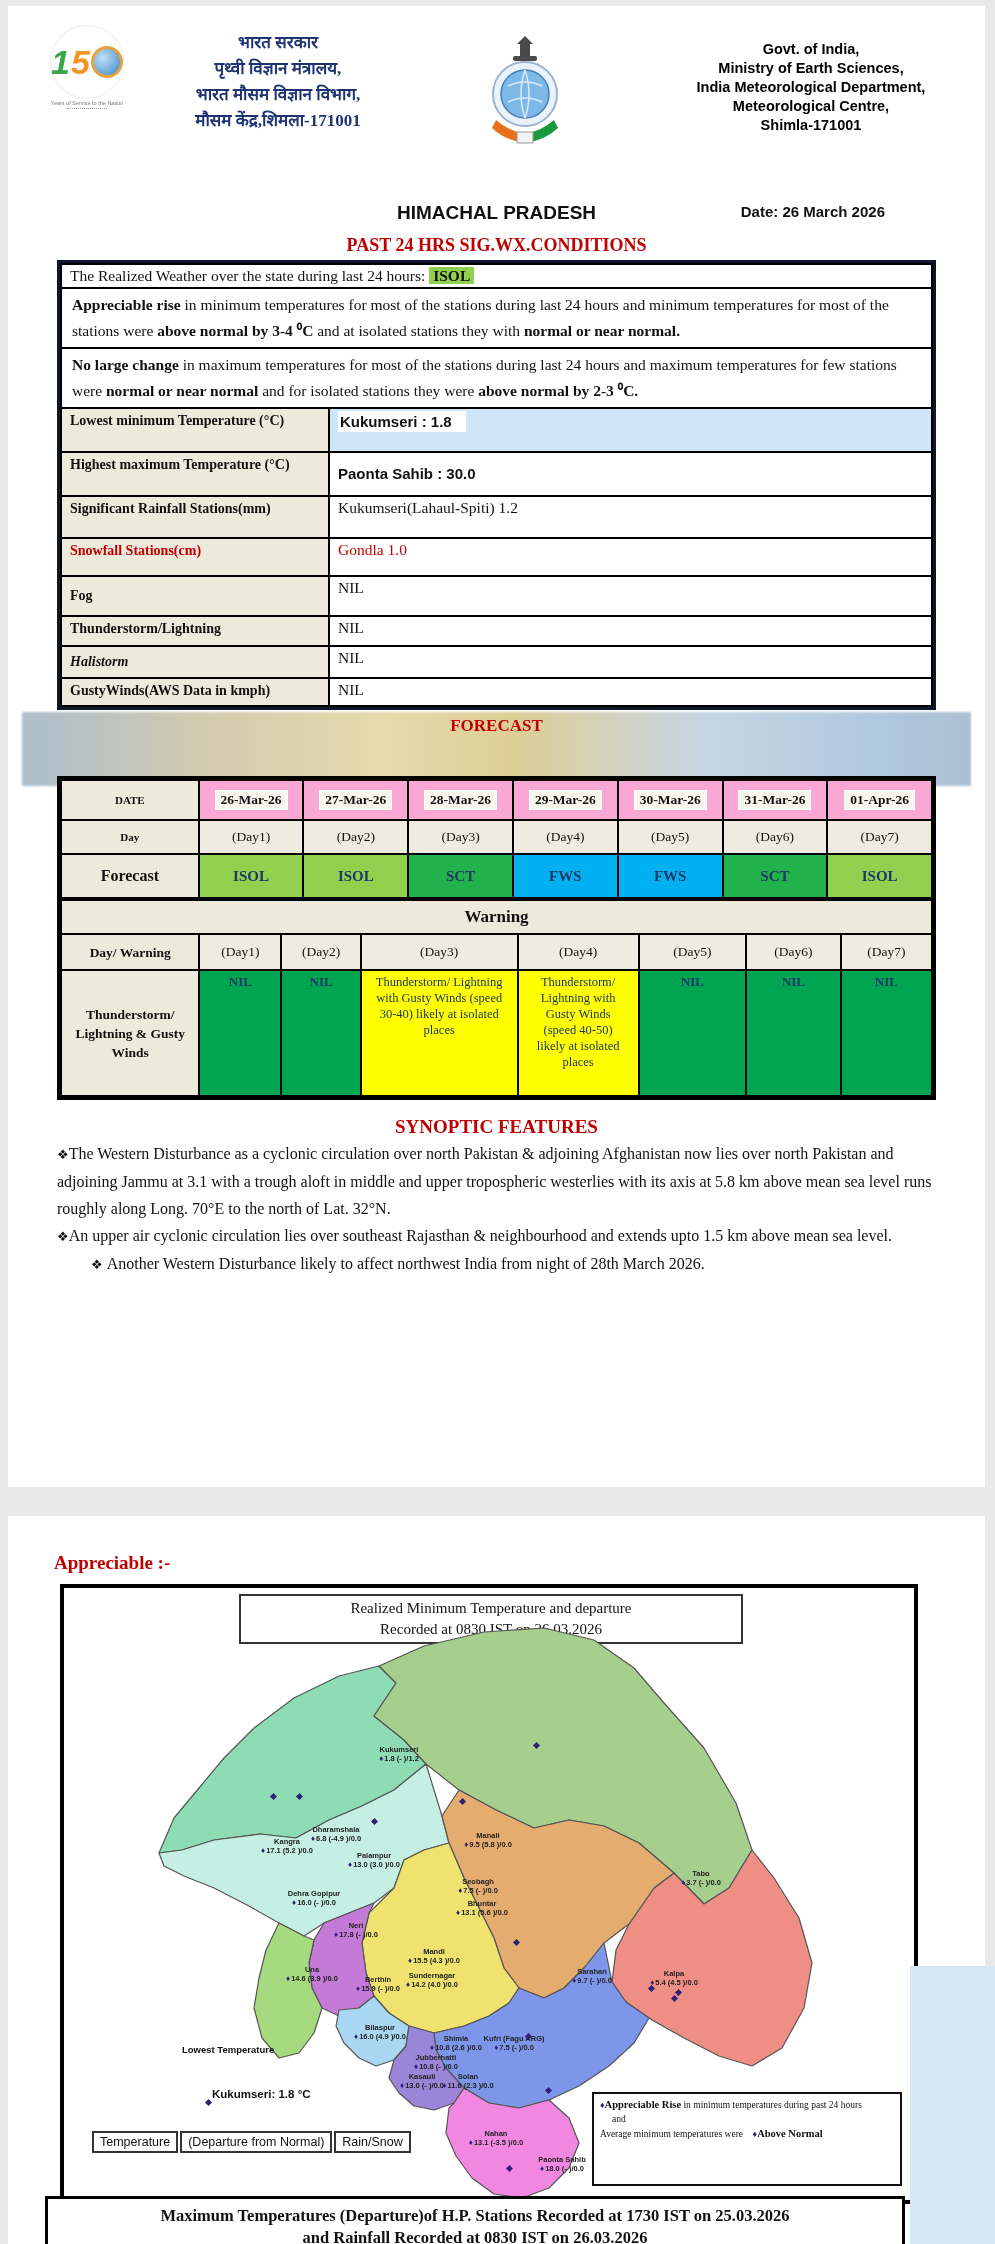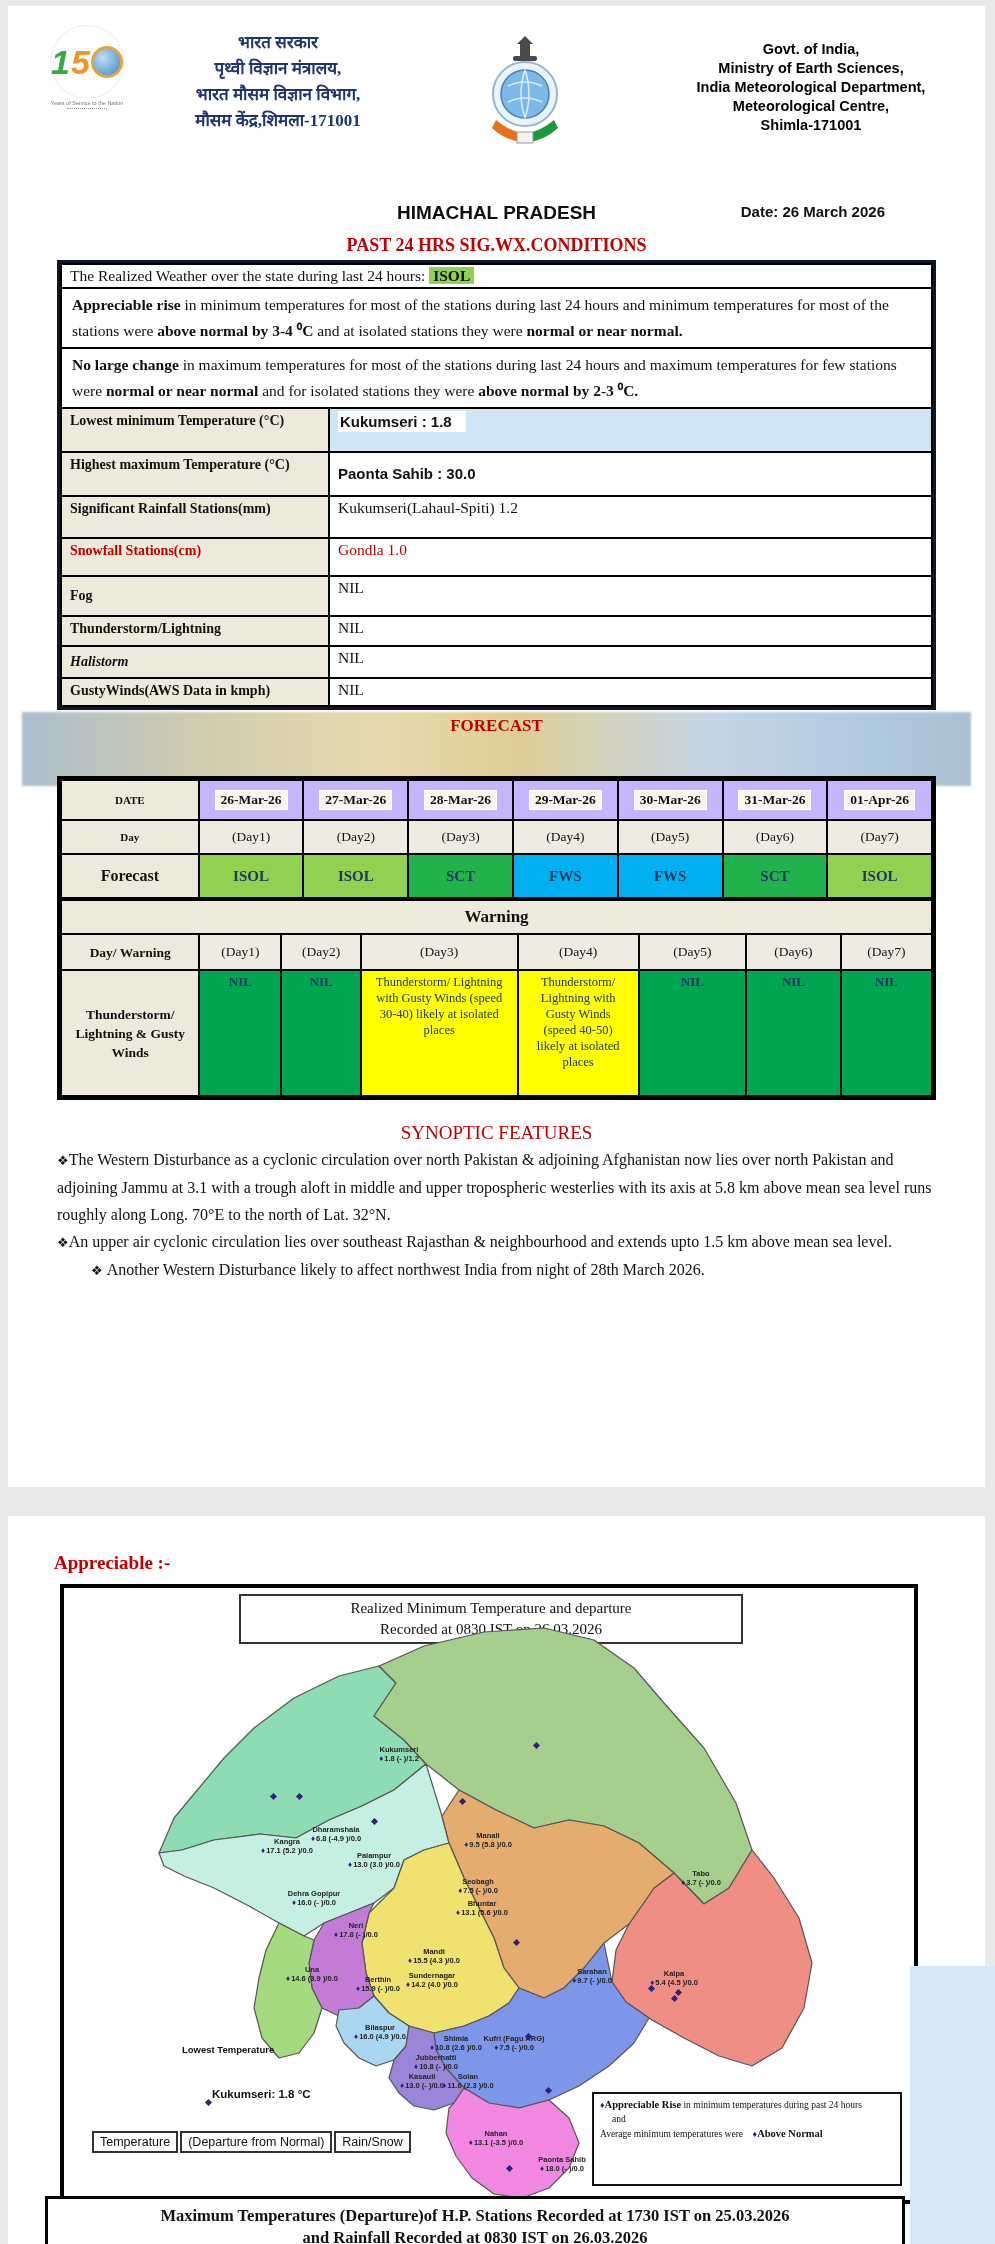--- a/index.html
+++ b/index.html
@@ -50,32 +50,32 @@
 
   
   .fc-section{position:relative;margin-top:2px;}
   .fc-strip{position:absolute;left:14px;top:0;width:949px;height:74px;
     background:linear-gradient(90deg,#9db4c6,#c9c2a2 18%,#e3d49f 38%,#d9c684 52%,#bccfe0 72%,#a3c0da 90%,#9db6cc);
     filter:blur(1px);opacity:.85;}
   .fc-head{position:relative;text-align:center;color:#C00000;font-weight:bold;font-size:17px;padding-top:4px;}
   .bigtable{position:relative;margin:40px 49px 0 49px;border:3px solid #000;background:#fff;}
   .bigtable td{border:2px solid #000;text-align:center;vertical-align:middle;}
   .fct .lab{background:#EDE9DB;font-weight:bold;font-size:11px;}
-  .fct .dcell{background:#c4b5fd;font-weight:bold;font-size:13.5px;height:36px;}
+  .fct .dcell{background:#f9a8d4;font-weight:bold;font-size:13.5px;height:36px;}
   .fct .dcell span{background:#F8F5EC;border:1px solid #fff;padding:1px 5px;display:inline-block;}
   .fct .daycell{background:#EFEBE0;font-size:13.5px;height:30px;}
   .fct .fval{font-weight:bold;font-size:15px;color:#1F3864;height:40px;}
   .warnhdr td{background:#EDE9DB;font-weight:bold;font-size:17px;height:30px;}
   .wt .lab2{background:#EDE9DB;font-weight:bold;font-size:13.5px;line-height:19px;}
   .wt .daycell{background:#EFEBE0;font-size:13.5px;height:32px;}
   .wt .wcell{font-size:12.5px;color:#1F3864;vertical-align:top;padding-top:3px;line-height:16px;height:118px;}
   .wt .wnil{font-weight:bold;font-size:13px;}
 
   
-  .syn-head{text-align:center;color:#C00000;font-weight:normal;font-size:19px;margin-top:22px;}
+  .syn-head{text-align:center;color:#C00000;font-weight:bold;font-size:19px;margin-top:16px;}
   .syn{margin:2px 30px 0 49px;font-size:16px;line-height:27px;}
   .syn .b3{padding-left:34px;}
   .bullet{font-size:13px;}
 
   
   .temps-head{color:#C00000;font-weight:bold;font-size:19px;margin:36px 0 0 46px;}
   .mapbox{position:absolute;left:52px;top:68px;width:850px;height:612px;border:4px solid #000;background:#fff;}
   .maptitle{position:absolute;left:175px;top:6px;width:500px;border:2px solid #333;background:#fff;
     text-align:center;font-size:15px;line-height:21px;padding:2px 0;}
   .mapsvg{position:absolute;left:0;top:36px;}
@@ -158,21 +158,21 @@
     <div class="t1wrap">
       <table class="t1">
         <tbody>
             <tr>
           <td colspan="2">
             <span>The Realized Weather over the state during last 24 hours:</span>
             <span class="isol-hl">ISOL</span>
           </td>
         </tr>
         <tr>
-              <td colspan="2" class="para"><b>Appreciable rise</b><span> in minimum temperatures for most of the stations during last 24 hours and minimum temperatures for most of the stations were </span><b>above normal by 3-4 ⁰C</b><span> and at isolated stations they were </span><b>normal or near normal.</b></td>
+              <td colspan="2" class="para"><b>Appreciable rise</b><span> in minimum temperatures for most of the stations during last 24 hours and minimum temperatures for most of the stations were </span><b>above normal by 3-4 ⁰C</b><span> and at isolated stations they with </span><b>normal or near normal.</b></td>
             </tr>
         <tr>
               <td colspan="2" class="para"><b>No large change</b><span> in maximum temperatures for most of the stations during last 24 hours and maximum temperatures for few stations were </span><b>normal or near normal</b><span> and for isolated stations they were </span><b>above normal by 2-3 ⁰C.</b></td>
             </tr>
         <tr>
           <td class="lab">Lowest minimum Temperature (°C)</td>
           <td class="hl-blue" style="height:38px;">
             <span class="whitepatch val-sans"><span>Kukumseri</span><span> :  1.8</span></span>
           </td>
         </tr>

